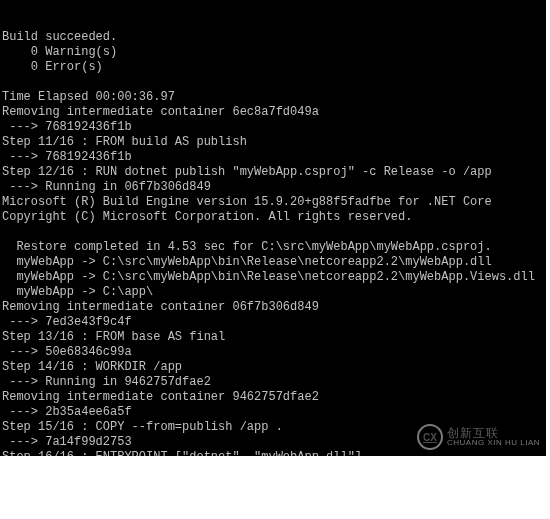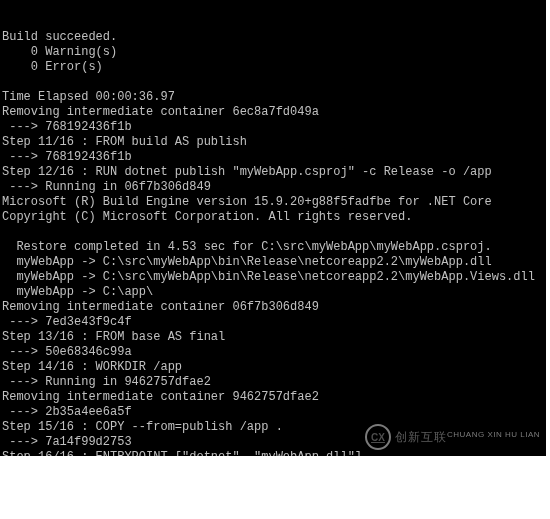--- a/index.html
+++ b/index.html
@@ -43,21 +43,21 @@
     justify-content: center;
     font-family: sans-serif;
     font-size: 10px;
     font-weight: bold;
     color: #555;
     background: rgba(255,255,255,0.0);
     text-decoration: underline;
   }
   .watermark .txt {
     display: flex;
-    flex-direction: row;
+    flex-direction: column;
     line-height: 1;
     font-family: "Microsoft YaHei", sans-serif;
   }
   .watermark .cn {
     font-size: 12px;
     color: #666;
     letter-spacing: 1px;
   }
   .watermark .en {
     font-size: 8px;

